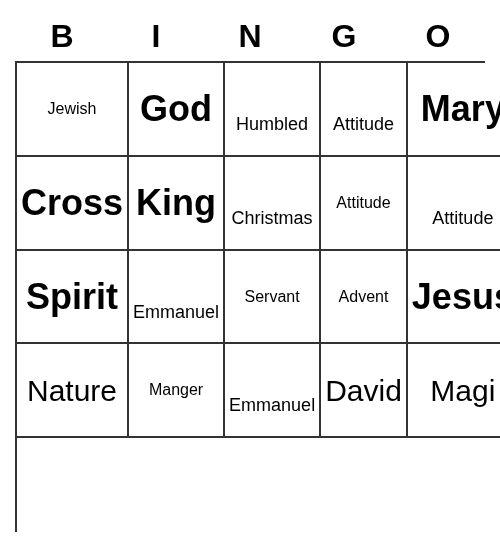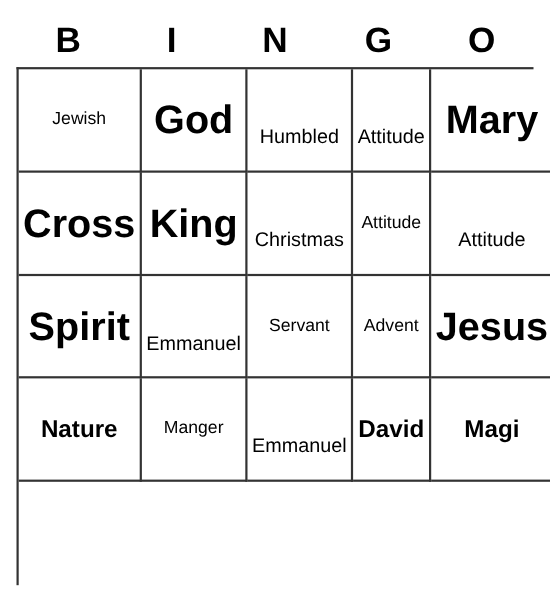--- a/index.html
+++ b/index.html
@@ -69,22 +69,22 @@
     .size-small {
       font-size: 18px;
       margin-top: 32px;
     }
 
     .size-medium {
       font-size: 16px;
     }
 
     .size-large {
-      font-size: 22px;
-      font-weight: bold;
+      font-size: 30px;
+      font-weight: normal;
     }
 
     .size-xlarge {
       font-size: 36px;
       font-weight: bold;
     }
   </style>
 </head>
 <body>
 

